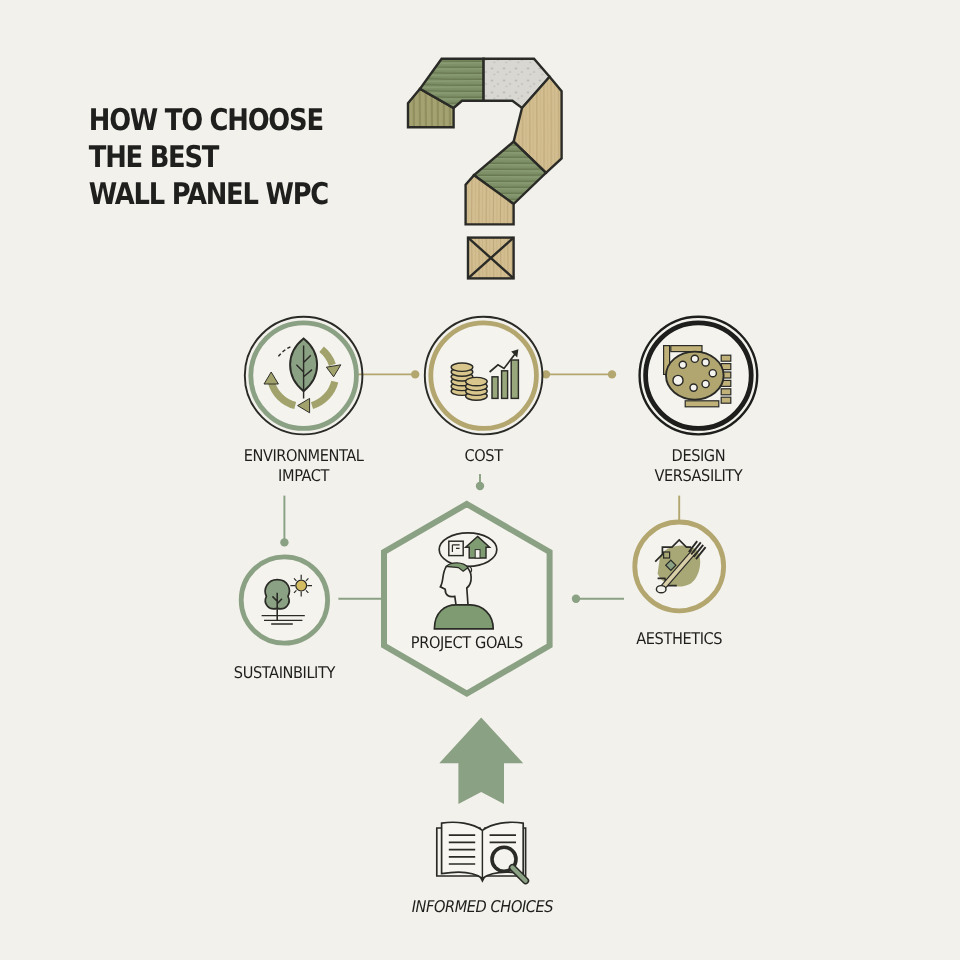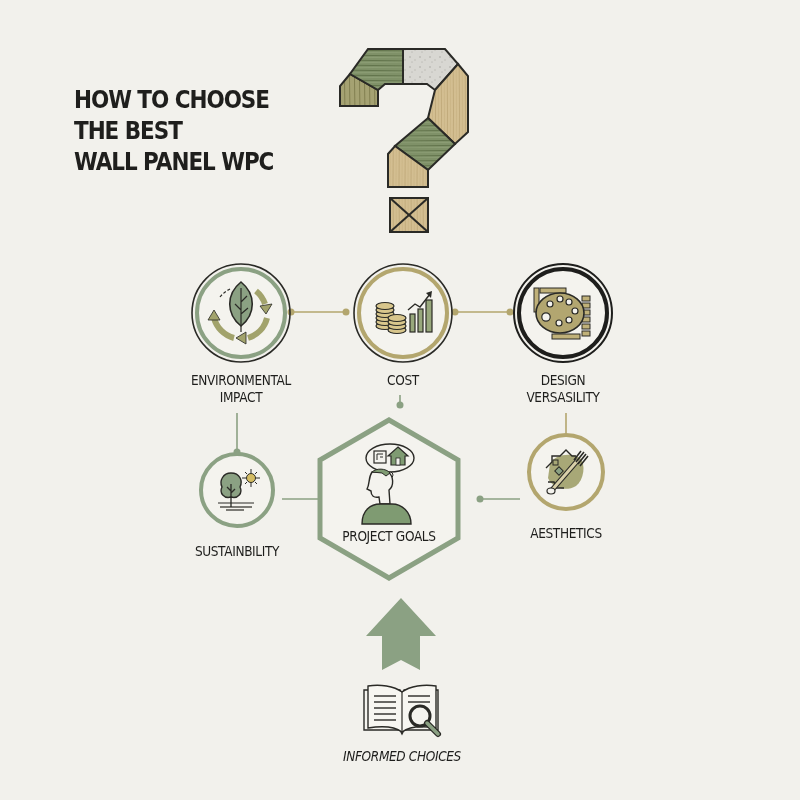--- a/index.html
+++ b/index.html
@@ -98,21 +98,21 @@
   <circle cx="400" cy="405" r="3.5" fill="#8ba183"></circle>
   <line x1="566" y1="413" x2="566" y2="452" stroke="#b3a66e" stroke-width="1.6"></line>
   <circle cx="566" cy="452" r="3.5" fill="#b3a66e"></circle>
 
   <line x1="282" y1="499" x2="322" y2="499" stroke="#8ba183" stroke-width="1.6"></line>
   <circle cx="322" cy="499" r="3.5" fill="#8ba183"></circle>
   <line x1="480" y1="499" x2="520" y2="499" stroke="#8ba183" stroke-width="1.6"></line>
   <circle cx="480" cy="499" r="3.5" fill="#8ba183"></circle>
 </svg>
 
-<div class="node" style="left:190px;top:262px;width:102px;height:102px;">
+<div class="node" style="left:202px;top:262px;width:102px;height:102px;">
   <svg width="102" height="102" viewBox="0 0 102 102">
     <circle cx="51" cy="51" r="49" fill="none" stroke="#2a2a26" stroke-width="1.6"></circle>
     <circle cx="51" cy="51" r="44" fill="#f4f3ee" stroke="#8ba183" stroke-width="4"></circle>
 
     <path d="M24 56 A28 28 0 0 0 44 76" fill="none" stroke="#a2a36c" stroke-width="6"></path>
     <polygon points="18,58 30,58 24,48" fill="#a2a36c" stroke="#2a2a26" stroke-width="0.8"></polygon>
     <path d="M58 76 A28 28 0 0 0 77 56" fill="none" stroke="#a2a36c" stroke-width="6"></path>
     <polygon points="56,70 56,82 46,76" fill="#a2a36c" stroke="#2a2a26" stroke-width="0.8"></polygon>
     <path d="M75 42 A28 28 0 0 0 66 29" fill="none" stroke="#a2a36c" stroke-width="6"></path>
     <polygon points="70,44 82,42 76,52" fill="#a2a36c" stroke="#2a2a26" stroke-width="0.8"></polygon>
@@ -151,21 +151,21 @@
       <rect x="74" y="38" width="6" height="32"></rect>
     </g>
     <polyline points="56,48 63,42 68,45 78,32" fill="none" stroke="#2a2a26" stroke-width="1.4"></polyline>
     <polygon points="80,29 74,31 79,36" fill="#2a2a26"></polygon>
   </svg>
   <div class="label" style="left:0;top:110px;width:102px;">
     <span>COST</span>
   </div>
 </div>
 
-<div class="node" style="left:512px;top:262px;width:102px;height:102px;">
+<div class="node" style="left:531px;top:262px;width:102px;height:102px;">
   <svg width="102" height="102" viewBox="0 0 102 102">
     <circle cx="51" cy="51" r="49" fill="none" stroke="#1e1e1c" stroke-width="2"></circle>
     <circle cx="51" cy="51" r="44" fill="#f4f3ee" stroke="#1e1e1c" stroke-width="4"></circle>
 
     <g stroke="#2a2a26" stroke-width="1" fill="#c0b179">
       <rect x="22" y="26" width="5" height="24"></rect>
       <rect x="28" y="26" width="26" height="5"></rect>
       <rect x="70" y="34" width="8" height="5"></rect>
       <rect x="70" y="41" width="8" height="5"></rect>
       <rect x="70" y="48" width="8" height="5"></rect>
@@ -185,21 +185,21 @@
       <circle cx="47" cy="61" r="3"></circle>
       <circle cx="34" cy="55" r="4.2"></circle>
     </g>
   </svg>
   <div class="label" style="left:-10px;top:110px;width:122px;">
     <span>DESIGN</span>
     <span>VERSASILITY</span>
   </div>
 </div>
 
-<div class="node" style="left:198px;top:451px;width:78px;height:78px;">
+<div class="node" style="left:198px;top:461px;width:78px;height:78px;">
   <svg width="78" height="78" viewBox="0 0 78 78">
     <circle cx="39" cy="39" r="36" fill="#f4f3ee" stroke="#8ba183" stroke-width="4"></circle>
 
     <g stroke="#2a2a26" stroke-width="1">
       <line x1="53" y1="18" x2="53" y2="22"></line>
         <line x1="53" y1="32" x2="53" y2="36"></line>
       <line x1="44" y1="27" x2="48" y2="27"></line>
         <line x1="58" y1="27" x2="62" y2="27"></line>
       <line x1="47" y1="21" x2="49" y2="23"></line>
         <line x1="57" y1="31" x2="59" y2="33"></line>

